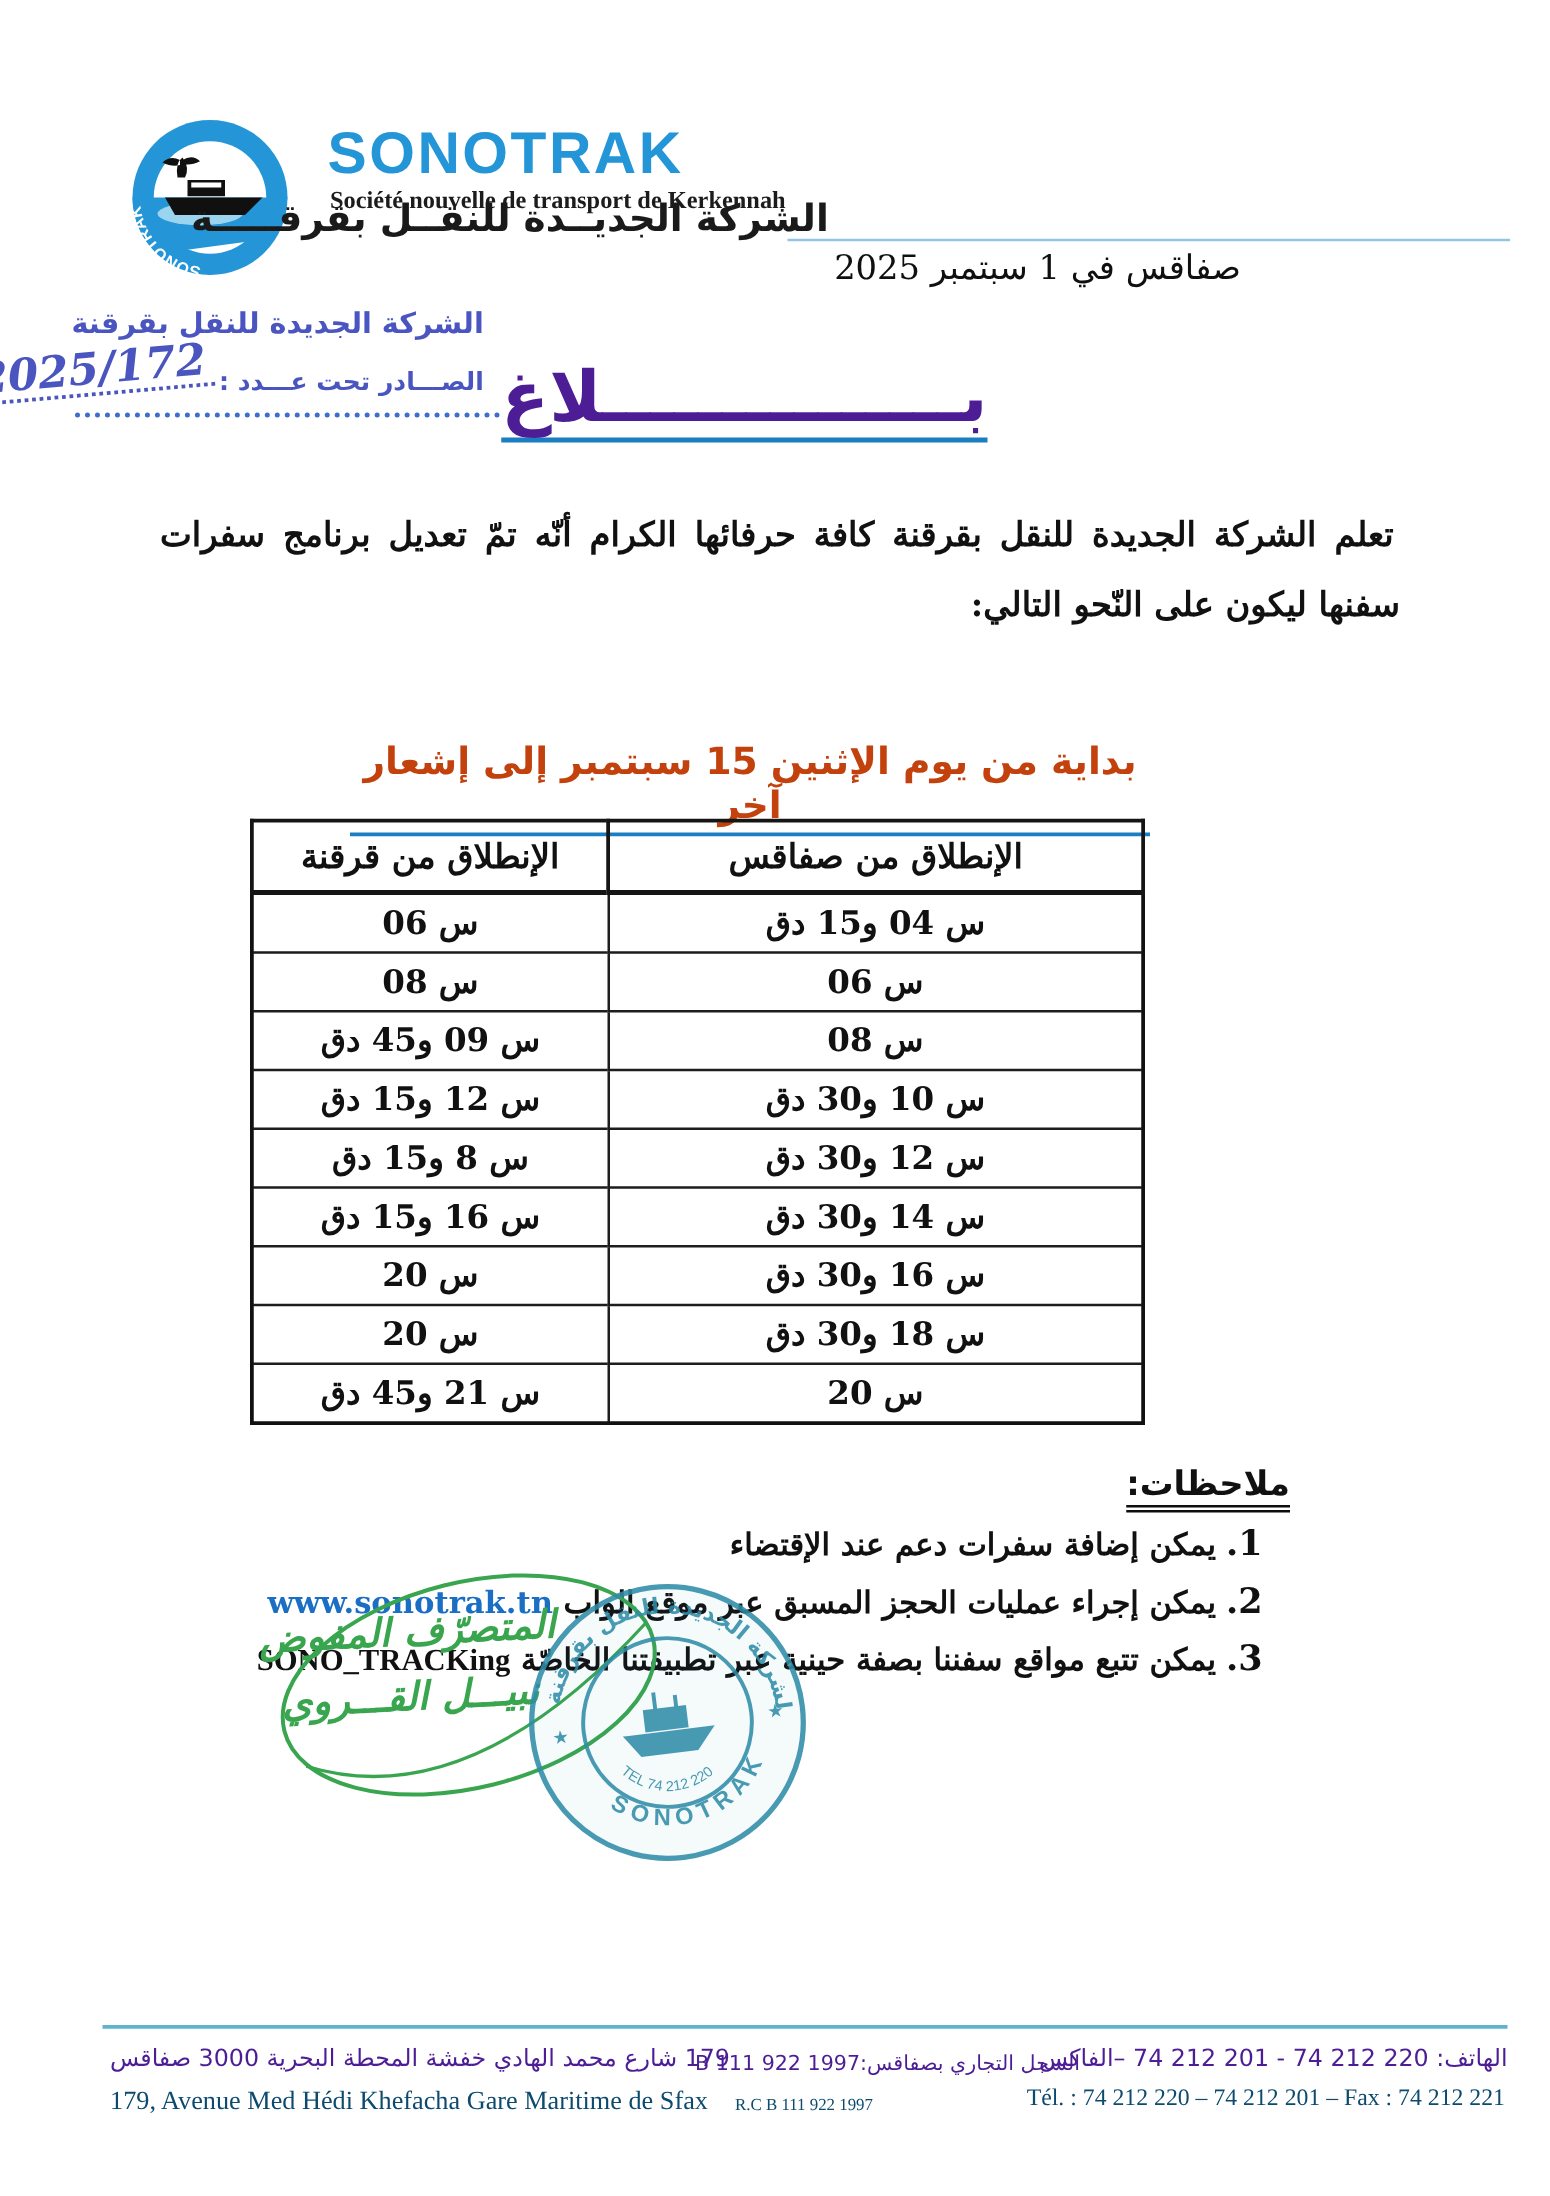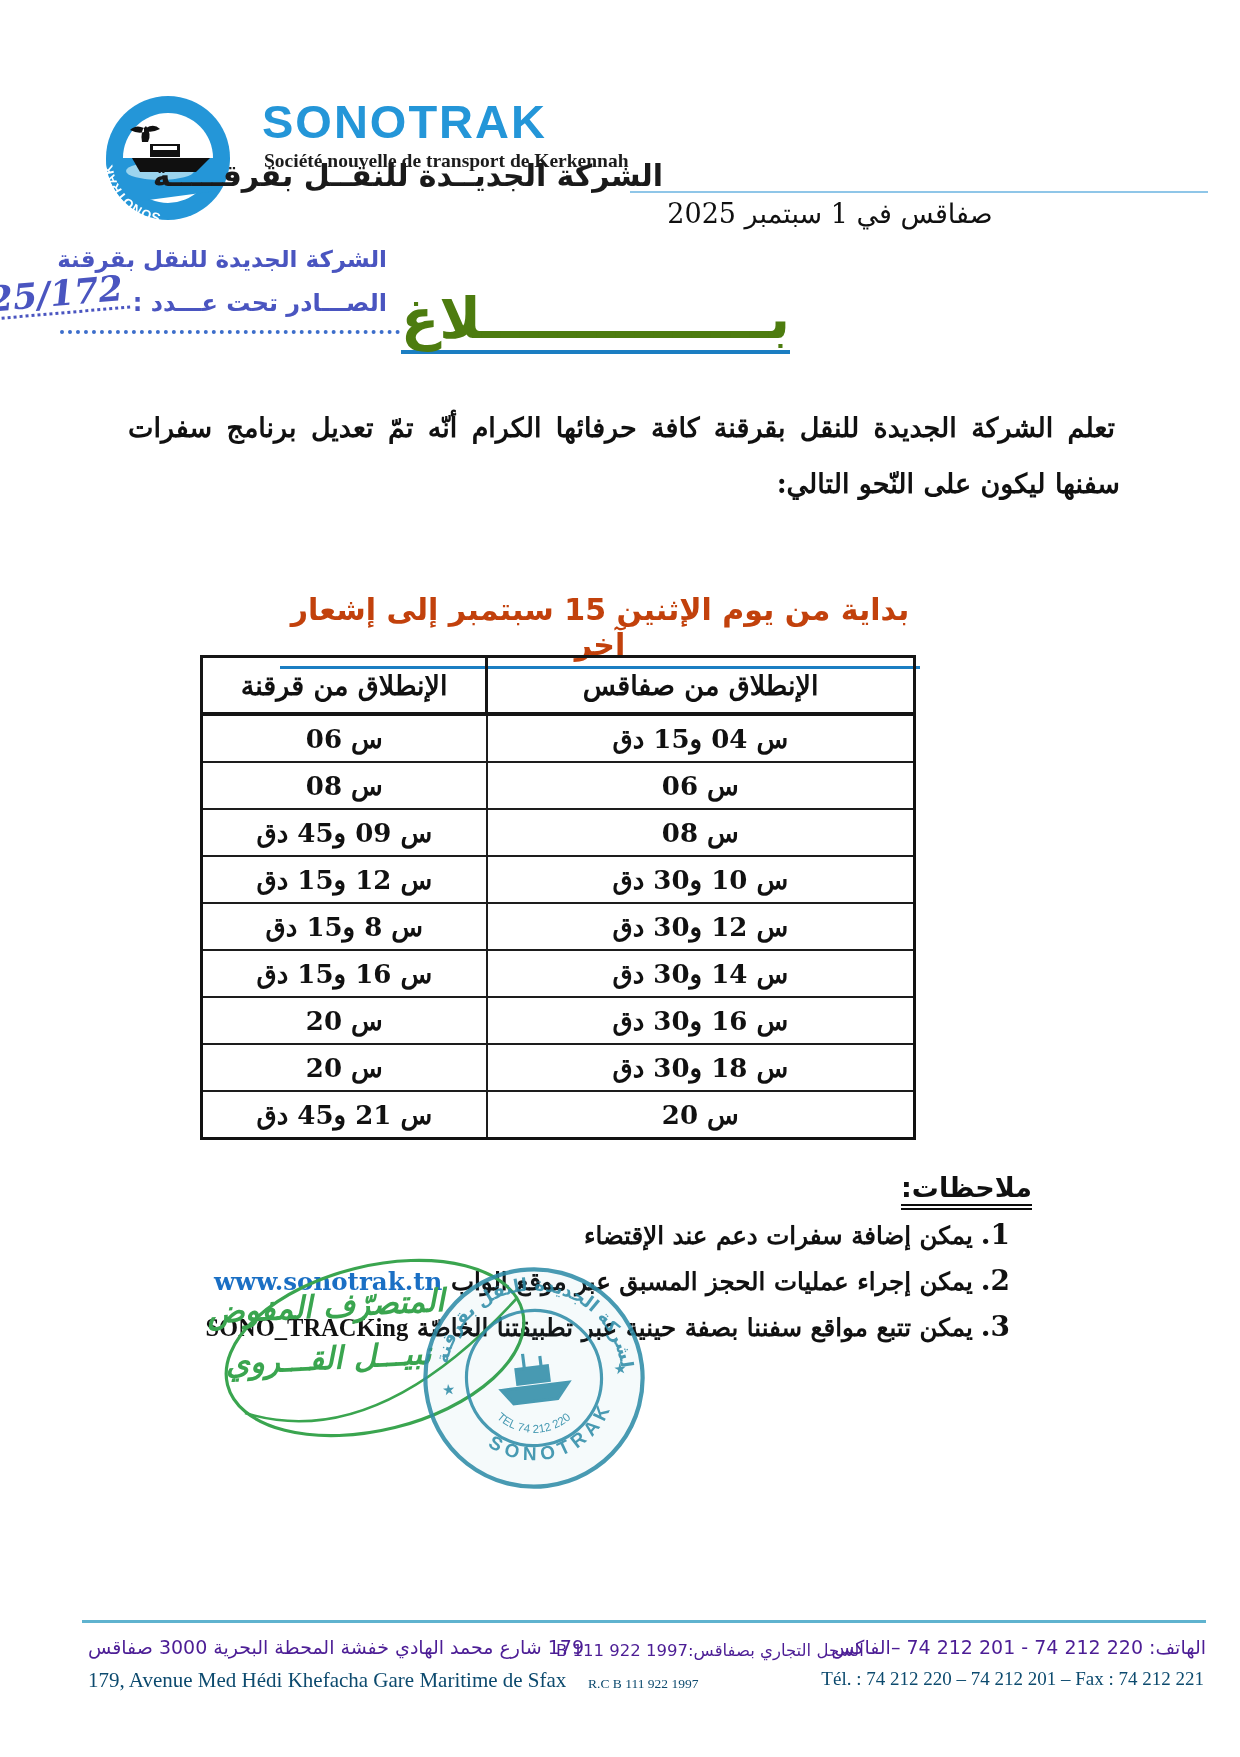--- a/index.html
+++ b/index.html
@@ -18,29 +18,29 @@
   .head-rule{position:absolute;left:630px;top:191px;width:578px;height:2px;background:#8fc6e8;}
 
   
   .date-line{position:absolute;left:640px;top:198px;width:380px;text-align:center;direction:rtl;
          font-size:27px;font-family:"DejaVu Serif",serif;color:#101010;}
 
   
   .stamp{position:absolute;left:42px;top:246px;width:345px;color:#4a55c0;direction:rtl;text-align:right;}
   .stamp-l1{font-size:23px;font-weight:bold;letter-spacing:.5px;}
   .stamp-row{display:flex;flex-direction:row;direction:rtl;align-items:flex-end;margin-top:8px;}
-  .stamp-l2{font-size:24px;font-weight:bold;white-space:nowrap;}
+  .stamp-l2{font-size:20px;font-weight:bold;white-space:nowrap;}
   .stamp-num{font-family:"DejaVu Serif",serif;font-style:italic;font-size:35px;font-weight:bold;
          transform:rotate(-5deg);margin-right:4px;line-height:.9;border-bottom:3px dotted #4a55c0;
          padding:0 6px 2px 6px;}
   .stamp-dots{position:absolute;left:60px;top:330px;width:340px;border-bottom:4px dotted #3d6ecb;}
 
   
   .doc-title{position:absolute;left:430px;top:288px;width:360px;text-align:center;
-         font-size:56px;font-weight:bold;color:#4d7c0f;direction:rtl;line-height:1.1;}
+         font-size:56px;font-weight:bold;color:#4c1d95;direction:rtl;line-height:1.1;}
   .doc-title span{border-bottom:4px solid #1b7ec2;padding-bottom:0px;display:inline-block;}
 
   
   .body-l1{position:absolute;left:128px;top:412px;width:995px;direction:rtl;font-size:27px;
          font-weight:bold;font-family:"DejaVu Serif",serif;text-align:justify;text-align-last:justify;
          padding-right:8px;box-sizing:border-box;}
   .body-l2{position:absolute;right:120px;top:468px;direction:rtl;font-size:27px;font-weight:bold;
          font-family:"DejaVu Serif",serif;text-align:right;}
 
   

